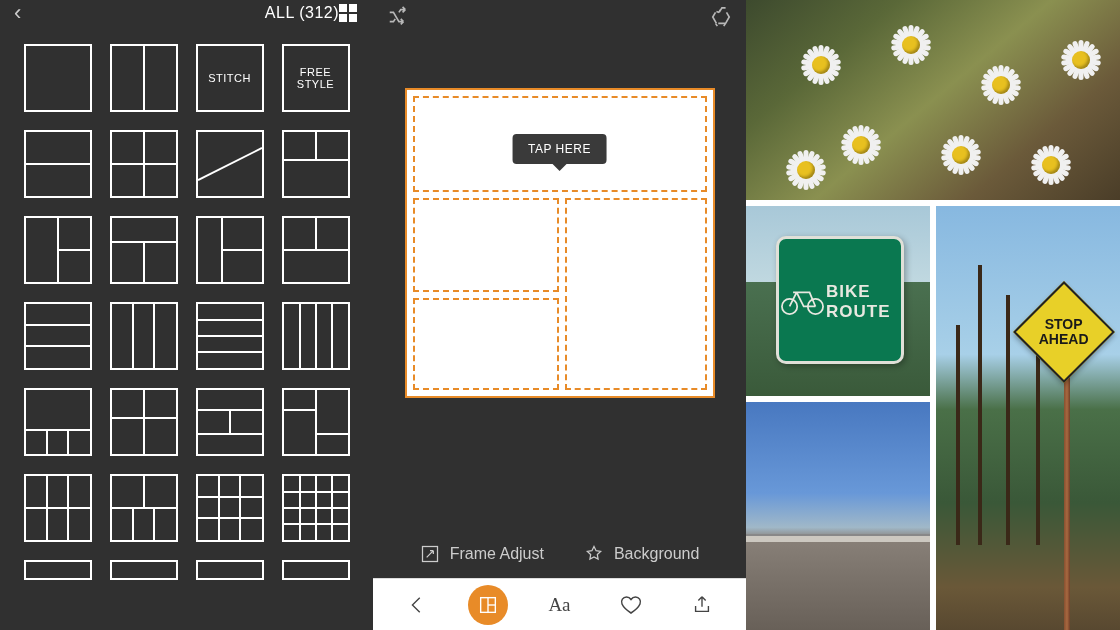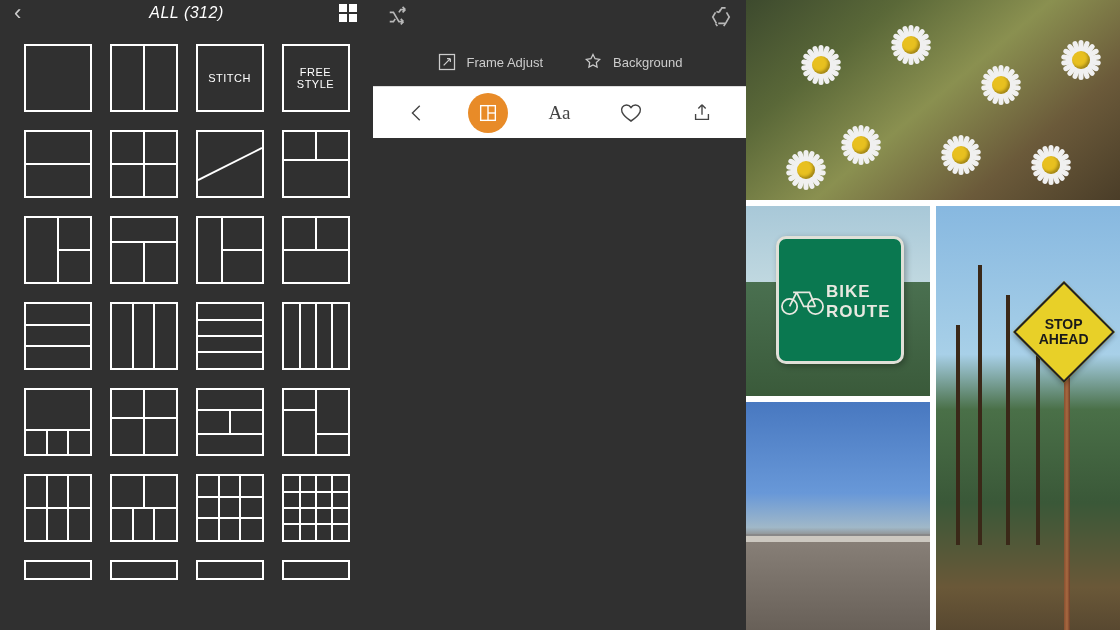--- a/index.html
+++ b/index.html
@@ -3,21 +3,21 @@
 <meta charset="utf-8">
 <style>
 * { box-sizing: border-box; margin: 0; padding: 0; }
 body { font-family: -apple-system, Helvetica, Arial, sans-serif; background: #fff; width: 1120px; height: 630px; overflow: hidden; display: flex; }
 .panel { height: 630px; }
 
 
 .p1 { width: 373px; background: #303030; color: #fff; display: flex; flex-direction: column; }
 .p1-header { height: 42px; display: flex; align-items: center; justify-content: space-between; padding: 0 14px; font-size: 16px; font-weight: 300; letter-spacing: 0.5px; }
 .p1-header .back { width: 20px; color: #ccc; font-size: 22px; cursor: pointer; }
-.p1-header .title { flex: 1; text-align: center; font-style: italic; }
+.p1-header .title { flex: 1; text-align: right; }
 .p1-header .grid-icon { width: 20px; display: flex; flex-wrap: wrap; gap: 2px; }
 .p1-header .grid-icon span { width: 8px; height: 8px; background: #fff; }
 .p1-grid { flex: 1; padding: 18px 26px 0 26px; display: grid; grid-template-columns: repeat(4, 68px); grid-template-rows: repeat(7, 68px); gap: 18px; justify-content: center; }
 .cell { border: 2px solid #fff; position: relative; }
 .cell.text { display: flex; align-items: center; justify-content: center; font-size: 11px; line-height: 1.1; text-align: center; letter-spacing: 0.5px; font-weight: 400; }
 .cell svg { position: absolute; inset: 0; width: 100%; height: 100%; }
 .cell line, .cell polyline { stroke: #fff; stroke-width: 2; fill: none; }
 .dots { display: flex; justify-content: center; gap: 7px; padding: 6px 0 10px 0; }
 
 
@@ -26,21 +26,21 @@
 .p2-header svg { stroke: #b8b8b8; }
 .canvas-wrap { flex: 1; display: flex; align-items: flex-start; justify-content: center; padding-top: 50px; }
 .canvas { width: 310px; height: 310px; background: #fff; border: 2px solid #e88b28; padding: 6px; position: relative; }
 .slot { position: absolute; border: 2px dashed #e88b28; }
 .s1 { left: 6px; top: 6px; right: 6px; height: 96px; }
 .s2 { left: 6px; top: 108px; width: 146px; height: 94px; }
 .s3 { left: 6px; top: 208px; width: 146px; bottom: 6px; }
 .s4 { left: 158px; top: 108px; right: 6px; bottom: 6px; }
 .tooltip { position: absolute; left: 50%; top: 44px; transform: translateX(-50%); background: #3a3a3a; color: #fff; font-size: 12px; padding: 8px 16px; border-radius: 4px; letter-spacing: 0.5px; }
 .tooltip::after { content: ''; position: absolute; left: 50%; bottom: -7px; transform: translateX(-50%); border: 7px solid transparent; border-top-color: #3a3a3a; border-bottom: none; }
-.opt-bar { height: 48px; display: flex; align-items: center; justify-content: center; gap: 40px; color: #ccc; font-size: 13px; }
+.opt-bar { height: 48px; display: flex; align-items: center; justify-content: center; gap: 40px; color: #ccc; font-size: 16px; }
 .opt { display: flex; align-items: center; gap: 10px; cursor: pointer; }
 .opt svg { stroke: #ccc; fill: none; stroke-width: 1.5; }
 .tab-bar { height: 52px; background: #fff; border-top: 1px solid #ddd; display: flex; align-items: center; justify-content: space-around; padding: 0 8px; }
 .tab { width: 40px; height: 40px; display: flex; align-items: center; justify-content: center; cursor: pointer; color: #444; }
 .tab.active { width: 40px; height: 40px; border-radius: 50%; background: #e88b28; color: #fff; }
 .tab svg { stroke: currentColor; fill: none; stroke-width: 1.5; }
 .tab .aa { font-size: 19px; font-family: Georgia, serif; }
 
 
 .p3 { width: 374px; background: #fff; position: relative; }
@@ -236,20 +236,29 @@
 
 <div class="panel p2">
   <div class="p2-header">
     <div><svg width="22" height="22" viewBox="0 0 24 24" fill="none" stroke-width="1.8">
           <path d="M3 7h4l6 10h5m0 0l-3-3m3 3l-3 3M3 17h4l2-3m4-7l2-3h5m0 0l-3-3m3 3l-3 3"></path>
         </svg></div>
     <div><svg width="22" height="22" viewBox="0 0 24 24" fill="none" stroke-width="1.8">
           <path d="M7 19l-4-7 3-5m3 12h8m-11 0l2 3m9-3l4-7-3-5m-1 12l-2 3M10 7l3-5 4 0m-7 5l-3-1m3 1l1-3"></path>
         </svg></div>
   </div>
+  <div class="canvas-wrap">
+    <div class="canvas">
+      <div class="slot s1"></div>
+      <div class="slot s2"></div>
+      <div class="slot s3"></div>
+      <div class="slot s4"></div>
+      <div class="tooltip">TAP HERE</div>
+    </div>
+  </div>
   <div class="opt-bar">
     <div class="opt">
       <svg width="20" height="20" viewBox="0 0 24 24">
           <rect x="3" y="3" width="18" height="18"></rect>
           <path d="M8 16l8-8m0 0h-4m4 0v4"></path>
         </svg>
       <span>Frame Adjust</span>
     </div>
     <div class="opt">
       <svg width="20" height="20" viewBox="0 0 24 24">

